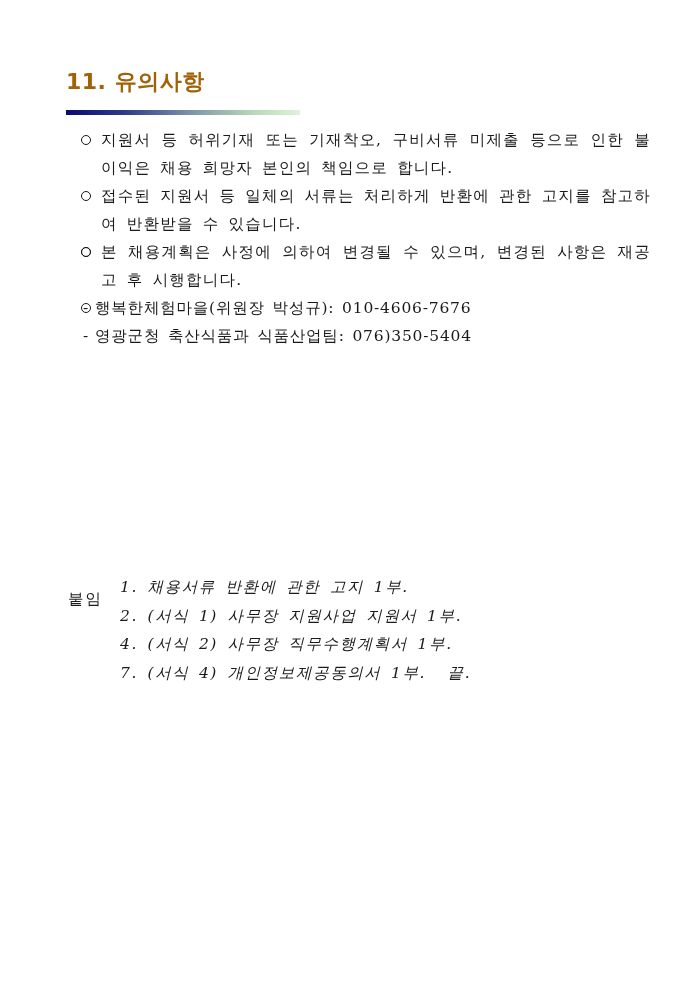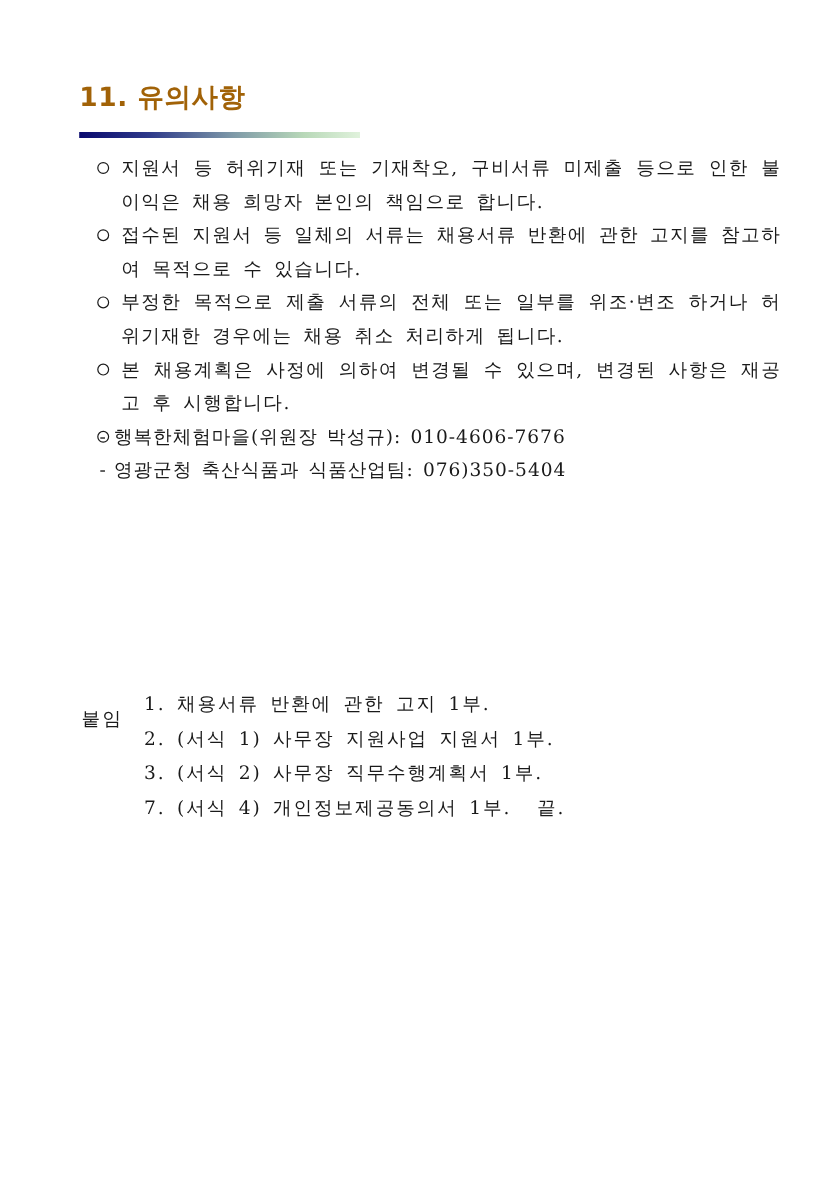--- a/index.html
+++ b/index.html
@@ -95,20 +95,21 @@
       letter-spacing: 2px;
     }
     .attach-list {
       position: absolute;
       left: 52px;
       top: 0;
       margin: 0;
       padding: 0;
       list-style: none;
       width: 500px;
+      font-style: italic;
     }
     .attach-item {
       font-size: 15.5px;
       line-height: 28.5px;
       letter-spacing: 1.6px;
       word-spacing: 3px;
       white-space: nowrap;
     }
     .attach-item .end-mark {
       margin-left: 12px;
@@ -122,25 +123,24 @@
   <h2 class="section-title">11. 유의사항</h2>
   <div class="title-bar"></div>
 
   <ul class="notes">
     <li class="note">
       <span class="bullet"></span>
       <span>지원서 등 허위기재 또는 기재착오, 구비서류 미제출 등으로 인한 불이익은 채용 희망자 본인의 책임으로 합니다.</span>
     </li>
     <li class="note">
       <span class="bullet"></span>
-      <span>접수된 지원서 등 일체의 서류는 채용서류 반환에 관한 고지를 참고하여 목적으로 수 있습니다.</span>
+      <span>접수된 지원서 등 일체의 서류는 처리하게 반환에 관한 고지를 참고하여 반환받을 수 있습니다.</span>
     </li>
     <li class="note">
       <span class="bullet"></span>
-      <span>부정한 목적으로 제출 서류의 전체 또는 일부를 위조·변조 하거나 허위기재한 경우에는 채용 취소 처리하게 됩니다.</span>
     </li>
     <li class="note">
       <span class="bullet"></span>
       <span>본 채용계획은 사정에 의하여 변경될 수 있으며, 변경된 사항은 재공고 후 시행합니다.</span>
     </li>
     <li class="note">
       <span class="bullet"></span>
     </li>
     <li class="contact">
       <span class="dash">-</span>
@@ -155,21 +155,21 @@
   <div class="attachments">
     <span class="attach-label">붙임</span>
     <ul class="attach-list">
       <li class="attach-item">
         <span>1. 채용서류 반환에 관한 고지 1부.</span>
       </li>
       <li class="attach-item">
         <span>2. (서식 1) 사무장 지원사업 지원서 1부.</span>
       </li>
       <li class="attach-item">
-        <span>3. (서식 2) 사무장 직무수행계획서 1부.</span>
+        <span>4. (서식 2) 사무장 직무수행계획서 1부.</span>
       </li>
       <li class="attach-item">
         <span>7. (서식 4) 개인정보제공동의서 1부.</span>
         <span class="end-mark">끝.</span>
       </li>
     </ul>
   </div>
 
 </div>
 

